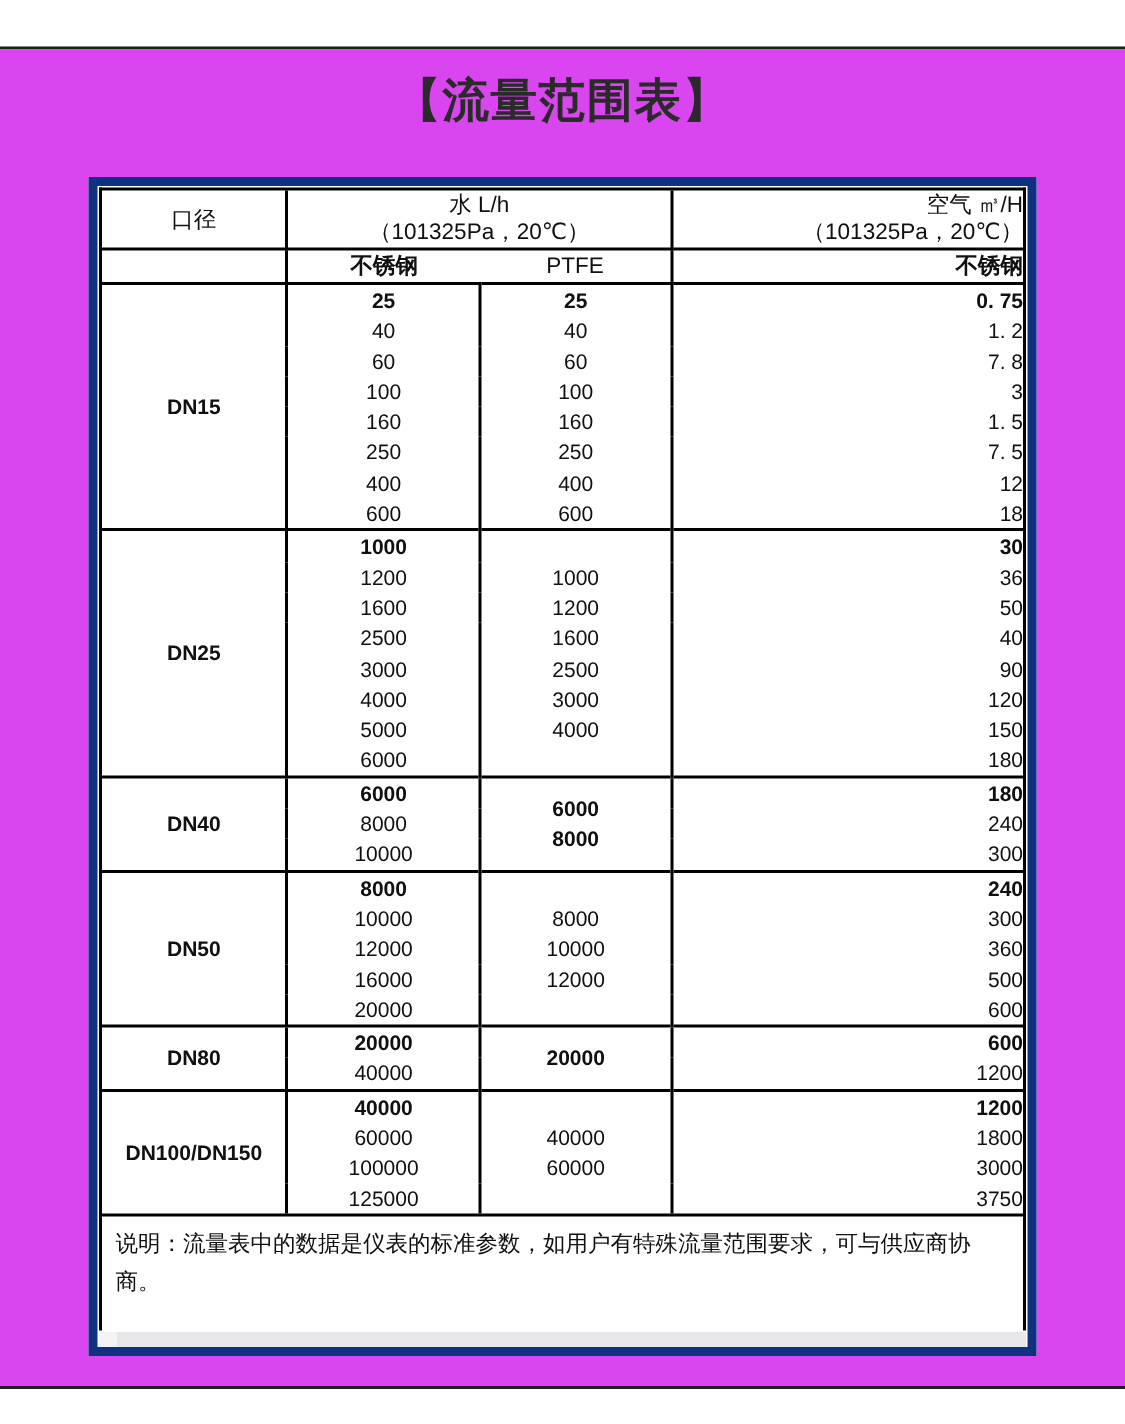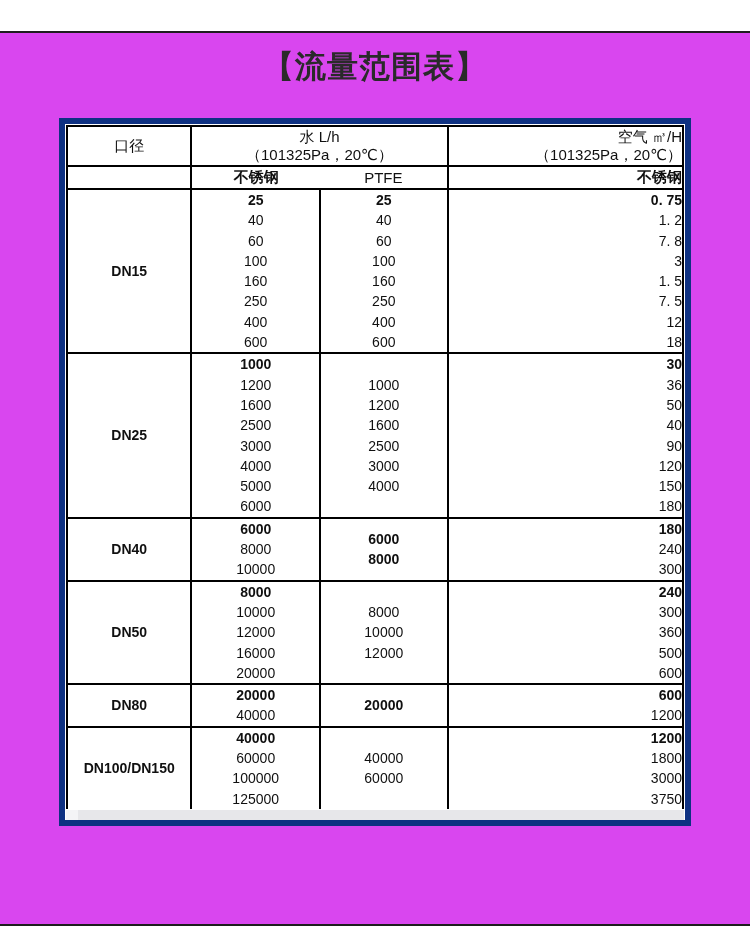--- a/index.html
+++ b/index.html
@@ -246,20 +246,21 @@
               <td>3000</td>
             </tr>
             <tr>
               <td>125000</td>
               <td></td>
               <td>3750</td>
             </tr>
           </tbody>
       </table>
 
+      <div class="note">说明：流量表中的数据是仪表的标准参数，如用户有特殊流量范围要求，可与供应商协商。</div>
     </div>
 
     <div class="scroll-strip">
       <div class="scroll-corner"></div>
     </div>
   </div>
 
 </div>
 
 </body></html>

